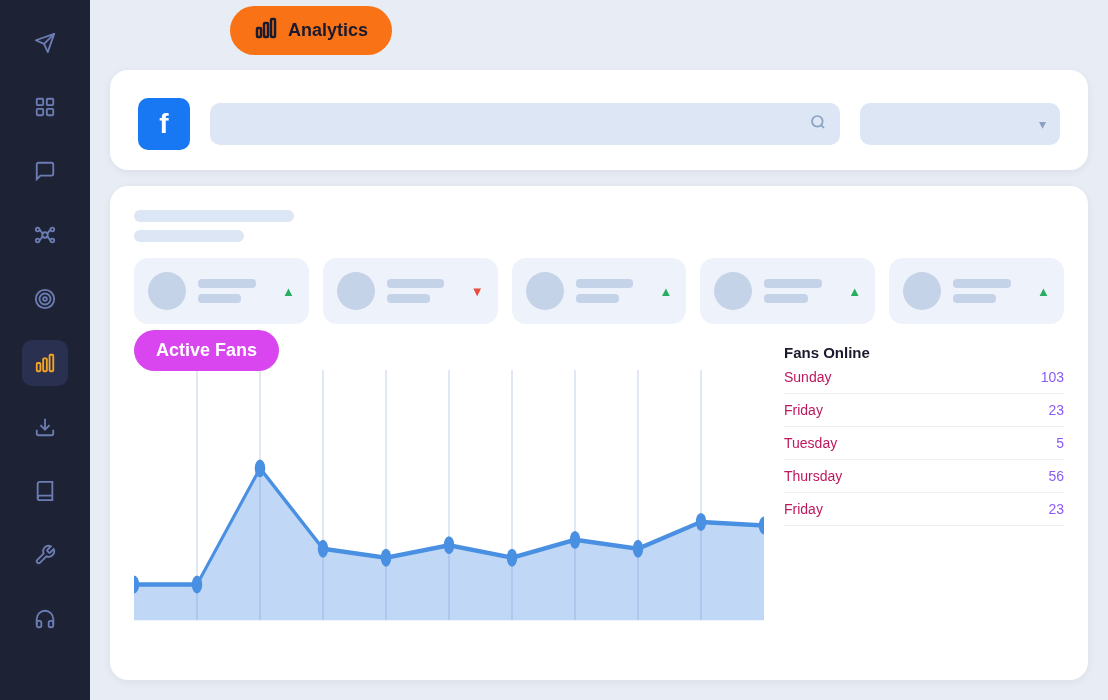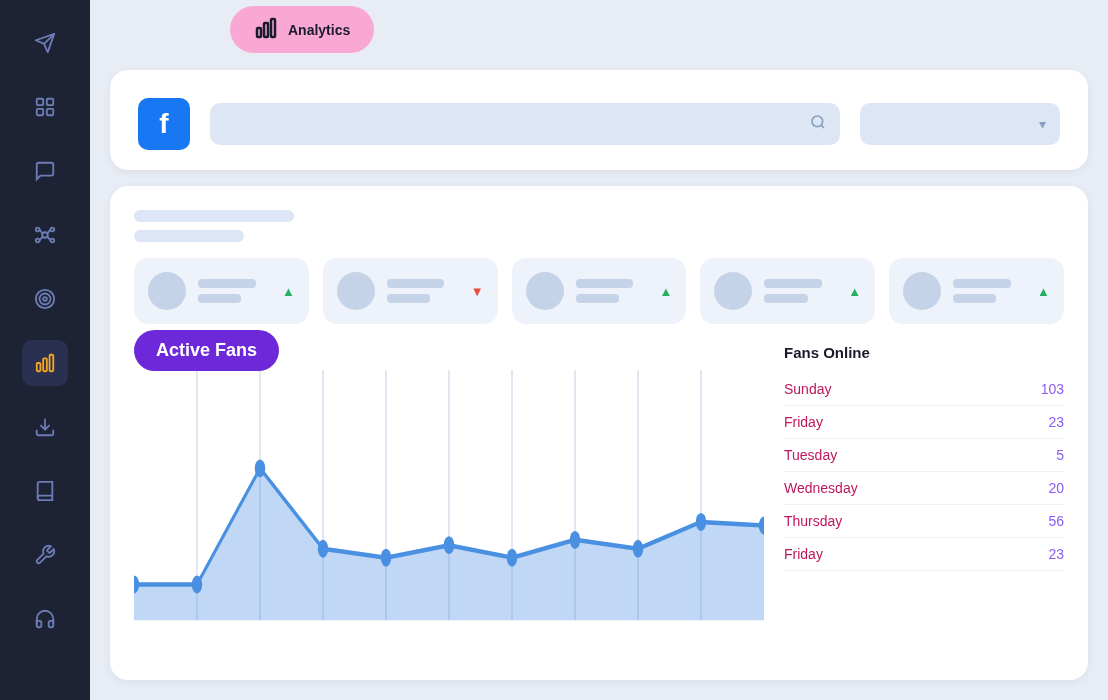--- a/index.html
+++ b/index.html
@@ -48,27 +48,27 @@
       flex-direction: column;
       gap: 16px;
       overflow: hidden;
     }
 
     
     .analytics-badge {
       position: absolute;
       top: 6px;
       left: 140px;
-      background: #f9a8d4;
+      background: #f97316;
       border-radius: 28px;
       padding: 10px 24px;
       display: flex;
       align-items: center;
       gap: 10px;
-      font-size: 14px;
+      font-size: 18px;
       font-weight: 700;
       color: #1a1a2e;
       z-index: 10;
     }
 
     
     .top-card {
       background: white;
       border-radius: 18px;
       padding: 28px 28px 20px 28px;
@@ -228,21 +228,21 @@
     
     .chart-area {
       flex: 1;
       position: relative;
       min-height: 160px;
     }
     .active-fans-badge {
       position: absolute;
       top: -10px;
       left: 0px;
-      background: #6d28d9;
+      background: #d946ef;
       color: white;
       font-weight: 700;
       font-size: 18px;
       padding: 10px 22px;
       border-radius: 28px;
       z-index: 5;
     }
 
     
     .chart-svg-wrapper {
@@ -256,21 +256,21 @@
     
     .fans-online {
       width: 280px;
       flex-shrink: 0;
       padding-top: 4px;
     }
     .fans-online-title {
       font-weight: 700;
       font-size: 15px;
       color: #1a1a2e;
-      margin-bottom: 12px;
+      margin-bottom: 0;
     }
     .fans-row {
       display: flex;
       justify-content: space-between;
       padding: 8px 0;
       font-size: 14px;
       color: #444;
       border-bottom: 1px solid #f0f0f0;
     }
     .fans-row .day { color: #be185d; text-align: right; }
@@ -492,24 +492,20 @@
               </div>
               <div class="fans-row">
                 <span class="day">Friday</span>
                 <span class="count">23</span>
               </div>
               <div class="fans-row">
                 <span class="day">Tuesday</span>
                 <span class="count">5</span>
               </div>
               <div class="fans-row">
-                <span class="day">Wednesday</span>
-                <span class="count">20</span>
-              </div>
-              <div class="fans-row">
                 <span class="day">Thursday</span>
                 <span class="count">56</span>
               </div>
               <div class="fans-row">
                 <span class="day">Friday</span>
                 <span class="count">23</span>
               </div>
             </div>
         </div>
       </div>

